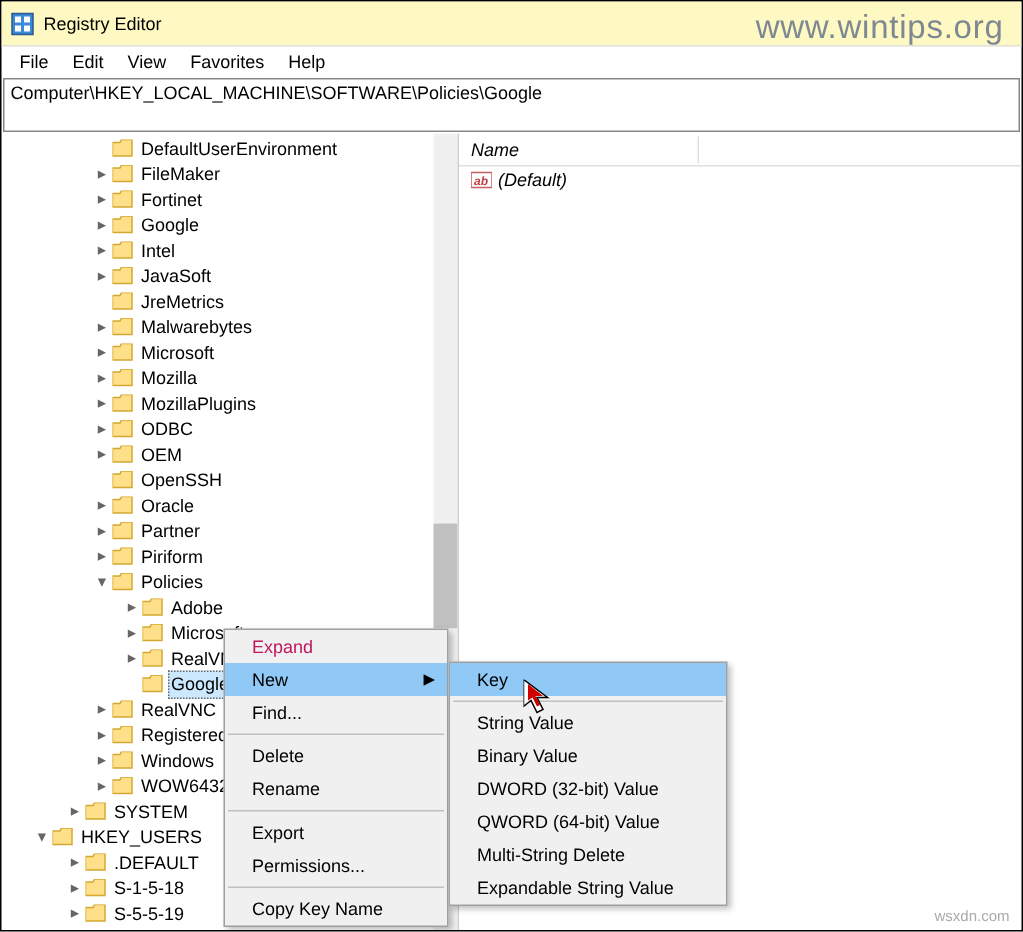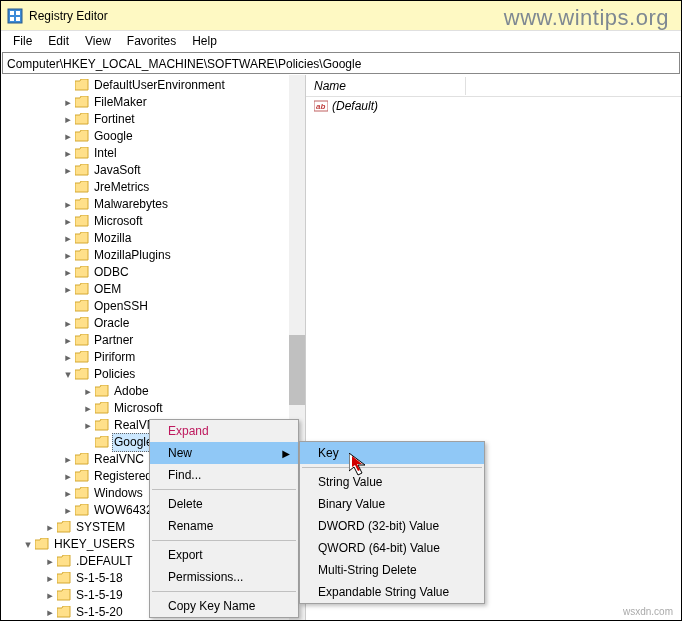--- a/index.html
+++ b/index.html
@@ -3,21 +3,21 @@
 <meta charset="utf-8">
 <style>
 * { box-sizing: border-box; font-family: "Segoe UI", Tahoma, sans-serif; }
 body { margin: 0; background: #fff; width: 682px; height: 621px; overflow: hidden; border: 1px solid #000; position: relative; }
 .titlebar { height: 30px; background: #fef9c3; display: flex; align-items: center; padding: 0 6px; border-bottom: 1px solid #e0e0e0; }
 .title-icon { width: 16px; height: 16px; margin-right: 6px; }
 .title-text { font-size: 12px; color: #000; }
 .watermark { position: absolute; top: 4px; right: 12px; font-size: 22px; color: #7e8892; font-family: Arial, sans-serif; letter-spacing: 0.5px; pointer-events: none; }
 .menubar { height: 20px; display: flex; align-items: center; padding: 0 4px; font-size: 12px; gap: 0; }
 .menubar span { padding: 2px 8px; cursor: default; }
-.addressbar { height: 22px; border: 1px solid #888; margin: 1px; padding: 2px 4px; font-size: 12px; display: flex; align-items: flex-end; background: #fff; }
+.addressbar { height: 36px; border: 1px solid #888; margin: 1px; padding: 2px 4px; font-size: 12px; display: flex; align-items: flex-start; background: #fff; }
 .content { display: flex; height: 596px; position: relative; }
 .treepanel { width: 305px; border-right: 1px solid #ccc; overflow: hidden; position: relative; }
 .listpanel { flex: 1; font-style: italic; }
 .list-header { height: 22px; border-bottom: 1px solid #e0e0e0; display: flex; align-items: center; font-size: 12px; }
 .list-header .col { padding: 2px 8px; border-right: 1px solid #e0e0e0; }
 .list-row { display: flex; align-items: center; padding: 2px 8px; font-size: 12px; height: 18px; }
 .val-icon { width: 14px; height: 14px; margin-right: 4px; }
 .tree { font-size: 12px; line-height: 17px; padding-top: 2px; }
 .node { display: flex; align-items: center; height: 17px; white-space: nowrap; }
 .toggle { width: 14px; text-align:center; color:#666; font-size:11px; cursor: default; user-select:none;}
@@ -311,21 +311,21 @@
             <path d="M0 2 L5 2 L6 0 L13 0 L13 11 L0 11 Z" fill="#ffe08a" stroke="#d4a830"></path>
           </svg>
           <span class="node-label">S-1-5-18</span>
         </div>
         <div class="node">
           <span class="indent" style="width:42px"></span>
           <span class="toggle">▸</span>
           <svg class="folder-icon" viewBox="0 0 14 13">
             <path d="M0 2 L5 2 L6 0 L13 0 L13 11 L0 11 Z" fill="#ffe08a" stroke="#d4a830"></path>
           </svg>
-          <span class="node-label">S-1-5-19</span>
+          <span class="node-label">S-5-5-19</span>
         </div>
         <div class="node">
           <span class="indent" style="width:42px"></span>
           <span class="toggle">▸</span>
           <svg class="folder-icon" viewBox="0 0 14 13">
             <path d="M0 2 L5 2 L6 0 L13 0 L13 11 L0 11 Z" fill="#ffe08a" stroke="#d4a830"></path>
           </svg>
           <span class="node-label">S-1-5-20</span>
         </div>
       </div>

